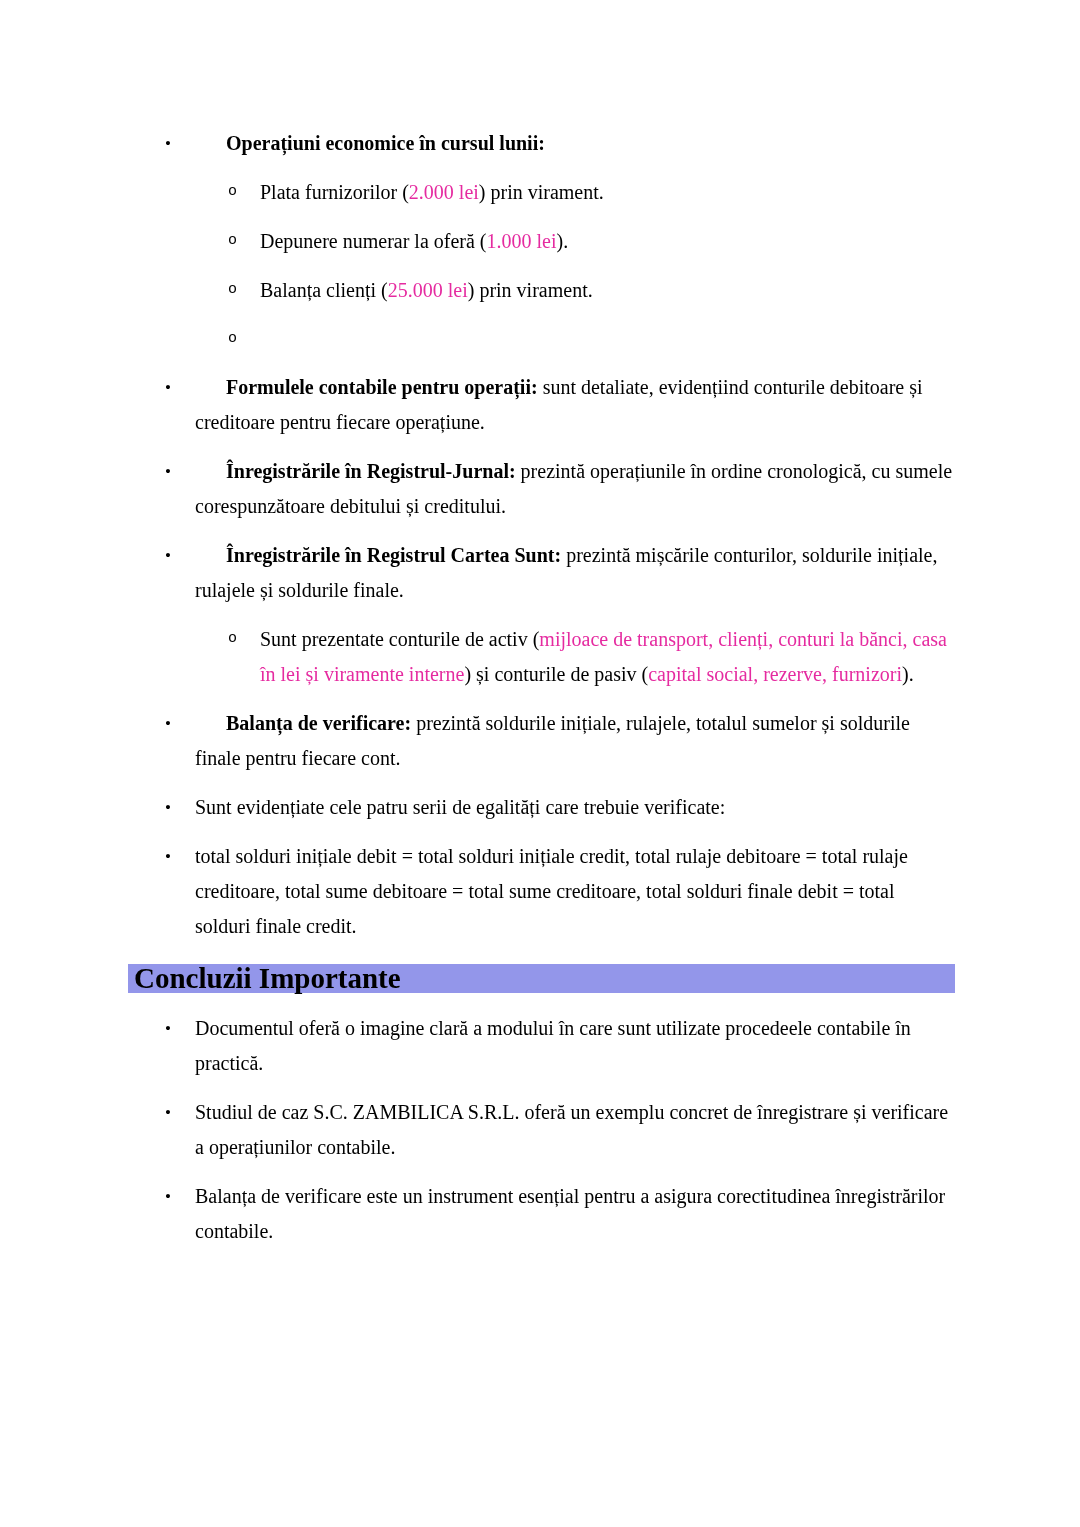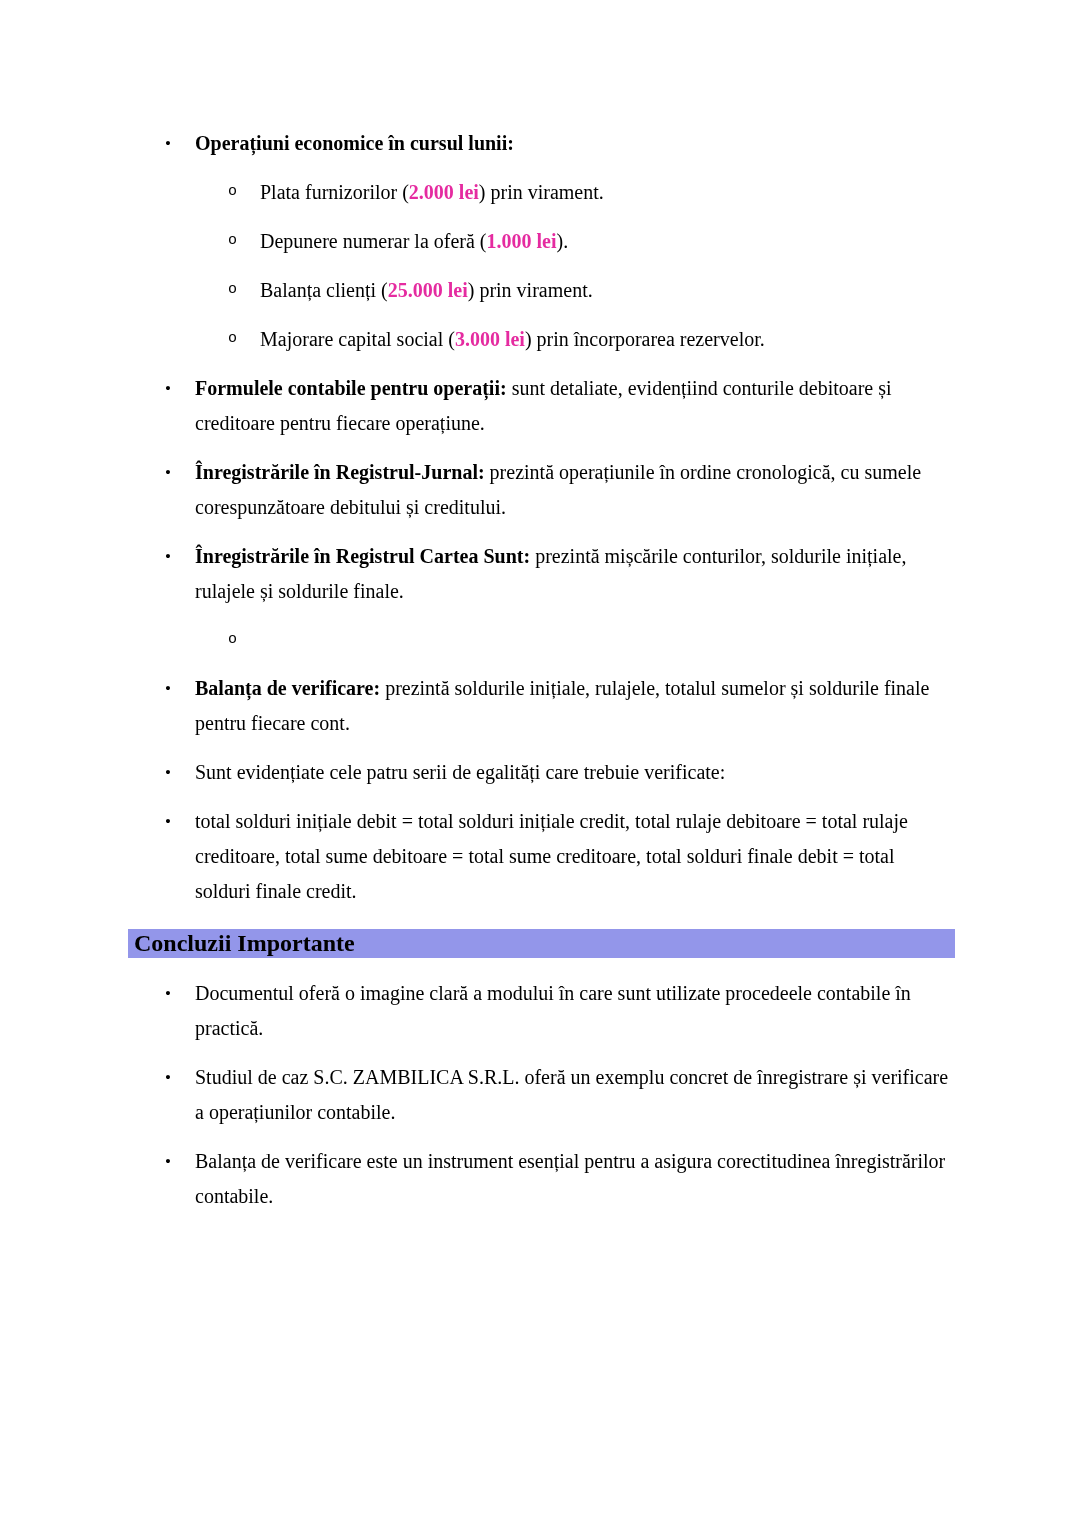--- a/index.html
+++ b/index.html
@@ -34,26 +34,26 @@
   }
   .li2 { padding-left: 100px; }
   .li2 > .marker {
     flex: 0 0 32px;
     font-family: "Liberation Mono", "DejaVu Sans Mono", monospace;
     font-size: 15px;
     line-height: 34px;
   }
   .text { flex: 1 1 auto; }
   .seg-normal { font-weight: normal; color: var(--ink); }
-  .seg-bold { font-weight: bold; color: var(--ink); }
-  .seg-magenta { font-weight: bold; color: var(--magenta); }
+  .seg-bold { font-weight: bold; color: var(--ink); margin-left: 31px; }
+  .seg-magenta { font-weight: normal; color: var(--magenta); }
   .heading-bar {
     background: var(--accent);
     font-weight: bold;
-    font-size: 24px;
+    font-size: 29px;
     line-height: 29px;
     padding: 0 6px;
     margin: 20px 0 18px 0;
     color: var(--ink);
   }
 </style>
 </head>
 <body>
 
 <div class="page">
@@ -69,36 +69,36 @@
       <div class="li li2">
         <span class="marker">o</span>
         <span class="text"><span class="seg-normal">Depunere numerar la oferă (</span><span class="seg-magenta">1.000 lei</span><span class="seg-normal">).</span></span>
       </div>
       <div class="li li2">
         <span class="marker">o</span>
         <span class="text"><span class="seg-normal">Balanța clienți (</span><span class="seg-magenta">25.000 lei</span><span class="seg-normal">) prin virament.</span></span>
       </div>
       <div class="li li2">
         <span class="marker">o</span>
-        <span class="text"><span class="seg-normal">Majorare capital social (</span><span class="seg-magenta">3.000 lei</span><span class="seg-normal">) prin încorporarea rezervelor.</span></span>
       </div>
       <div class="li li1">
         <span class="marker">•</span>
         <span class="text"><span class="seg-bold">Formulele contabile pentru operații:</span><span class="seg-normal"> sunt detaliate, evidențiind conturile debitoare și creditoare pentru fiecare operațiune.</span></span>
       </div>
       <div class="li li1">
         <span class="marker">•</span>
         <span class="text"><span class="seg-bold">Înregistrările în Registrul-Jurnal:</span><span class="seg-normal"> prezintă operațiunile în ordine cronologică, cu sumele corespunzătoare debitului și creditului.</span></span>
       </div>
       <div class="li li1">
         <span class="marker">•</span>
         <span class="text"><span class="seg-bold">Înregistrările în Registrul Cartea Sunt:</span><span class="seg-normal"> prezintă mișcările conturilor, soldurile inițiale, rulajele și soldurile finale.</span></span>
       </div>
       <div class="li li2">
         <span class="marker">o</span>
+        <span class="text"><span class="seg-normal">Sunt prezentate conturile de activ (</span><span class="seg-magenta">mijloace de transport, clienți, conturi la bănci, casa în lei și viramente interne</span><span class="seg-normal">) și conturile de pasiv (</span><span class="seg-magenta">capital social, rezerve, furnizori</span><span class="seg-normal">).</span></span>
       </div>
       <div class="li li1">
         <span class="marker">•</span>
         <span class="text"><span class="seg-bold">Balanța de verificare:</span><span class="seg-normal"> prezintă soldurile inițiale, rulajele, totalul sumelor și soldurile finale pentru fiecare cont.</span></span>
       </div>
       <div class="li li1">
         <span class="marker">•</span>
         <span class="text"><span class="seg-normal">Sunt evidențiate cele patru serii de egalități care trebuie verificate:</span></span>
       </div>
       <div class="li li1">

